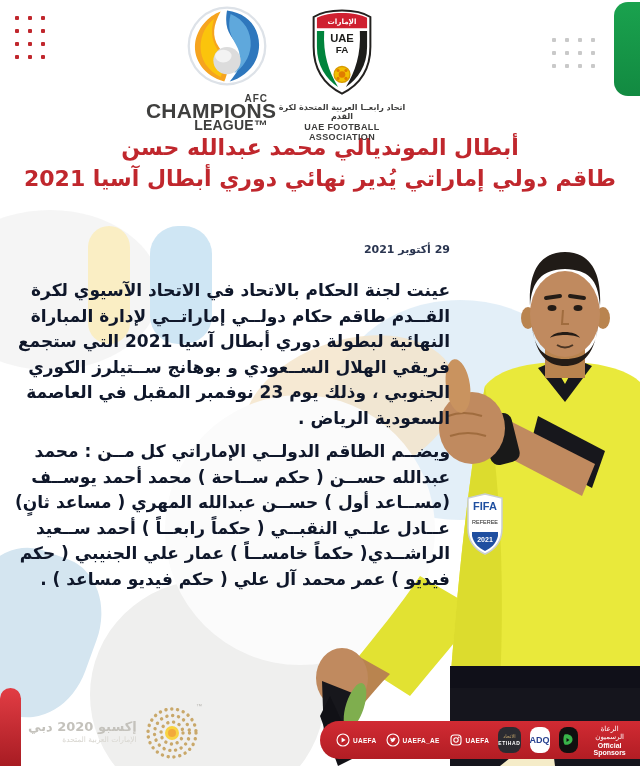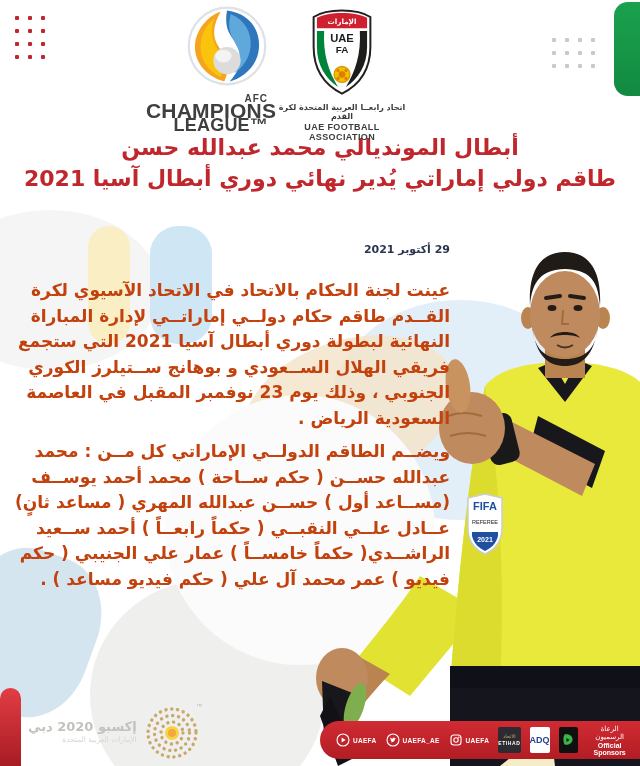--- a/index.html
+++ b/index.html
@@ -15,21 +15,21 @@
   .dots-gray span { background:#c9c9c9; }
 
   .green-tab { position:absolute; right:-14px; top:2px; width:40px; height:94px;
     background:linear-gradient(180deg,#1aa24e,#128a41); border-radius:14px; z-index:4; }
 
   
   .afc-logo { position:absolute; left:146px; top:5px; width:122px; text-align:right; z-index:4; }
   .afc-text { color:#3f3f3e; font-family:"Liberation Sans", sans-serif; margin-top:2px; }
   .afc-l1 { font-size:10px; font-weight:bold; letter-spacing:1px; }
   .afc-l2 { font-size:21px; font-weight:bold; letter-spacing:.2px; line-height:14px; }
-  .afc-l3 { font-size:18px; font-weight:bold; letter-spacing:.2px; line-height:14px; }
+  .afc-l3 { font-size:14px; font-weight:bold; letter-spacing:.2px; line-height:14px; }
 
   .uaefa-logo { position:absolute; left:276px; top:8px; width:132px; text-align:center; z-index:4; }
   .uaefa-caption-ar { font-size:8px; font-weight:bold; color:#3c3c3b; margin-top:3px; direction:rtl; }
   .uaefa-caption-en { font-size:9px; font-weight:bold; color:#3c3c3b; letter-spacing:.4px;
     font-family:"Liberation Sans", sans-serif; margin-top:1px; }
 
   
   .headline { position:absolute; top:132px; left:0; width:640px; text-align:center;
     color:#c0272d; font-weight:bold; direction:rtl; z-index:3; }
   .headline div { font-size:22px; line-height:31px; }
@@ -43,21 +43,21 @@
   .b5 { left:90px;  top:580px; width:235px; height:230px; background:#efefee; border-radius:50%; }
   .b6 { left:-40px; top:550px; width:135px; height:165px; background:#d4e5f0; border-radius:40%; transform:rotate(20deg); }
   .b7 { left:495px; top:660px; width:62px;  height:106px; background:#f5ecc8; }
   .b8 { left:165px; top:395px; width:270px; height:270px; background:#fbfbfb; border-radius:50%; }
   .b9 { left:-60px; top:210px; width:220px; height:160px; background:#f2f2f2; border-radius:50%; opacity:.8; }
 
   
   .article { position:absolute; left:12px; top:243px; width:438px; direction:rtl; z-index:3; }
   .date { font-size:11px; font-weight:bold; color:#2a3550; text-align:right; padding-left:18px;
     margin-bottom:22px; }
-  .body { font-size:17px; font-weight:bold; color:#c2410c; line-height:25.5px;
+  .body { font-size:17px; font-weight:bold; color:#0f172a; line-height:25.5px;
     text-align:right; white-space:pre-line; }
   .p2 { margin-top:8px; }
 
   
   .photo { position:absolute; left:300px; top:226px; width:340px; height:540px; z-index:2; }
 
   
   .red-pill { position:absolute; left:0; top:688px; width:21px; height:80px;
     background:linear-gradient(180deg,#e23d44,#a61b22); border-radius:11px 11px 0 0; z-index:5; }
 
@@ -65,21 +65,21 @@
   .expo-text { text-align:right; direction:rtl; }
   .expo-title { font-size:13px; font-weight:bold; color:#c4c2bc; }
   .expo-sub { font-size:7.5px; color:#d8d6d0; margin-top:1px; }
 
   .social-bar { position:absolute; right:0; top:721px; width:320px; height:38px;
     background:linear-gradient(180deg,#d12b33,#b21d24); border-radius:19px 0 0 19px;
     display:flex; align-items:center; padding:0 10px 0 16px; gap:9px; z-index:6; }
   .social-item { display:flex; align-items:center; gap:3px; }
   .s-handle { color:#ffffff; font-size:6.5px; font-weight:bold; letter-spacing:.3px;
     font-family:"Liberation Sans", sans-serif; }
-  .sponsor { height:26px; border-radius:2px; display:flex; flex-direction:column;
+  .sponsor { height:26px; border-radius:8px; display:flex; flex-direction:column;
     align-items:center; justify-content:center; line-height:1; }
   .sp-etihad { width:32px; background:#2b2b31; }
   .sp-etihad .sp-ar { color:#c8a96d; font-size:5px; }
   .sp-etihad .sp-en { color:#ffffff; font-size:5px; letter-spacing:.6px; margin-top:1.5px;
     font-family:"Liberation Sans", sans-serif; font-weight:bold; }
   .sp-adq { width:28px; background:#ffffff; }
   .sp-adq span { color:#28418f; font-size:9px; font-weight:bold; font-family:"Liberation Sans", sans-serif; }
   .sp-green { width:28px; background:#101010; }
   .sp-label { margin-left:2px; text-align:center; color:#ffffff; }
   .sp-label .ar { font-size:7px; direction:rtl; }

